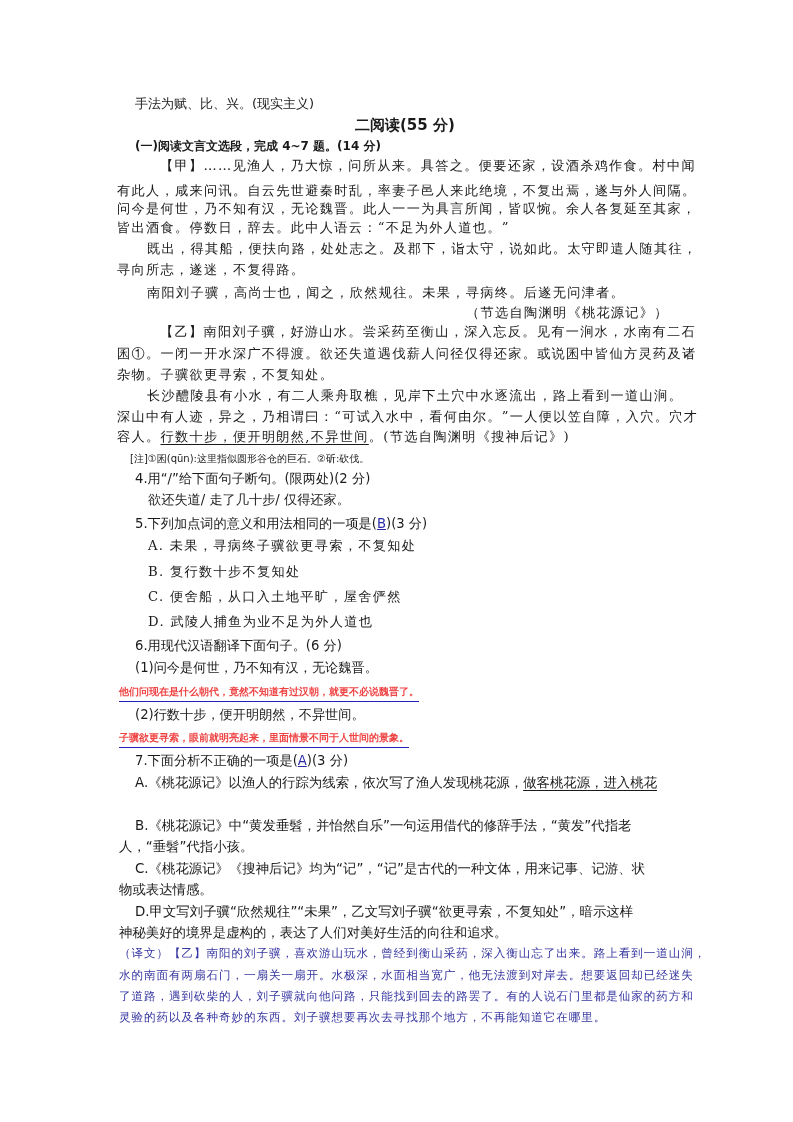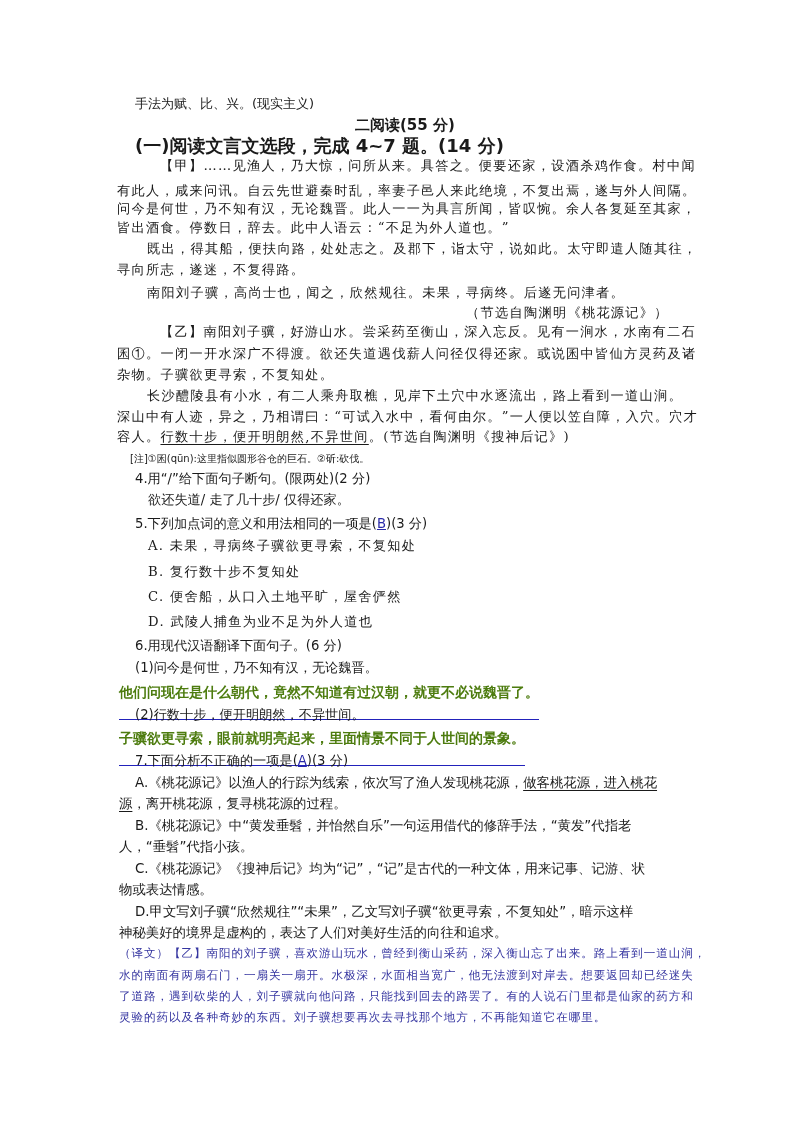--- a/index.html
+++ b/index.html
@@ -3,25 +3,25 @@
 <meta charset="utf-8">
 <style>
   html, body { margin: 0; padding: 0; background: #ffffff; }
   body { width: 793px; height: 1122px; position: relative; overflow: hidden;
          font-family: "DejaVu Serif", "Liberation Serif", serif; color: #1a1a1a; }
   .page { position: absolute; left: 0; top: 0; width: 793px; height: 972px; }
   .line { position: absolute; white-space: nowrap; font-size: 13.2px; line-height: 18px; }
   .sans { font-family: "DejaVu Sans", "Liberation Sans", sans-serif; }
   .serif { font-family: "DejaVu Serif", "Liberation Serif", serif; letter-spacing: 1.3px; }
   .title { font-size: 15px; font-weight: bold; font-family: "DejaVu Sans", "Liberation Sans", sans-serif; }
-  .subtitle { font-size: 18px; font-weight: bold; font-family: "DejaVu Sans", "Liberation Sans", sans-serif; text-align: right; }
+  .subtitle { font-size: 12px; font-weight: bold; font-family: "DejaVu Sans", "Liberation Sans", sans-serif; text-align: right; }
   .note { font-size: 10px; font-family: "DejaVu Sans", "Liberation Sans", sans-serif; }
-  .answer { color: #4d7c0f; font-weight: bold; font-size: 14px;
+  .answer { color: #ef4444; font-weight: bold; font-size: 10px;
             font-family: "DejaVu Sans", "Liberation Sans", sans-serif;
-            border-bottom: 1.2px solid #2222bb; padding-bottom: 18px; }
+            border-bottom: 1.2px solid #2222bb; padding-bottom: 0; }
   .mark { color: #2a2aa8; text-decoration: underline; }
   .ul { text-decoration: underline; text-underline-offset: 3px; }
   .trans { color: #3535a0; font-size: 11.6px; letter-spacing: 0.9px;
            font-family: "DejaVu Serif", "Liberation Serif", serif; }
 </style>
 </head>
 <body>
 
 <div class="page">
 
@@ -79,23 +79,20 @@
   <div class="line answer" style="left:119px; top:683px;">他们问现在是什么朝代，竟然不知道有过汉朝，就更不必说魏晋了。</div>
   <div class="line sans" style="left:135px; top:706px;">(2)行数十步，便开明朗然，不异世间。</div>
   <div class="line answer" style="left:119px; top:729px;">子骥欲更寻索，眼前就明亮起来，里面情景不同于人世间的景象。</div>
 
   <div class="line sans" style="left:135px; top:752px;">
     <span>7.下面分析不正确的一项是(</span><span class="mark">A</span><span>)(3 分)</span>
   </div>
   <div class="line sans" style="left:135px; top:774px; font-size:13.4px;">
     <span>A.《桃花源记》以渔人的行踪为线索，依次写了渔人发现桃花源，</span><span class="ul">做客桃花源，进入桃花</span>
   </div>
-  <div class="line sans" style="left:119px; top:795px; font-size:13.4px;">
-    <span class="ul">源</span><span>，离开桃花源，复寻桃花源的过程。</span>
-  </div>
   <div class="line sans" style="left:135px; top:817px; font-size:13.4px;">B.《桃花源记》中“黄发垂髫，并怡然自乐”一句运用借代的修辞手法，“黄发”代指老</div>
   <div class="line sans" style="left:119px; top:838px; font-size:13.4px;">人，“垂髫”代指小孩。</div>
   <div class="line sans" style="left:135px; top:860px; font-size:13.4px;">C.《桃花源记》《搜神后记》均为“记”，“记”是古代的一种文体，用来记事、记游、状</div>
   <div class="line sans" style="left:119px; top:881px; font-size:13.4px;">物或表达情感。</div>
   <div class="line sans" style="left:135px; top:903px; font-size:13.4px;">D.甲文写刘子骥“欣然规往”“未果”，乙文写刘子骥“欲更寻索，不复知处”，暗示这样</div>
   <div class="line sans" style="left:119px; top:924px; font-size:13.4px;">神秘美好的境界是虚构的，表达了人们对美好生活的向往和追求。</div>
 
   <div>
     <div class="line trans" style="left:119px; top:944px;">（译文）【乙】南阳的刘子骥，喜欢游山玩水，曾经到衡山采药，深入衡山忘了出来。路上看到一道山涧，</div>
     <div class="line trans" style="left:119px; top:966px;">水的南面有两扇石门，一扇关一扇开。水极深，水面相当宽广，他无法渡到对岸去。想要返回却已经迷失</div>

